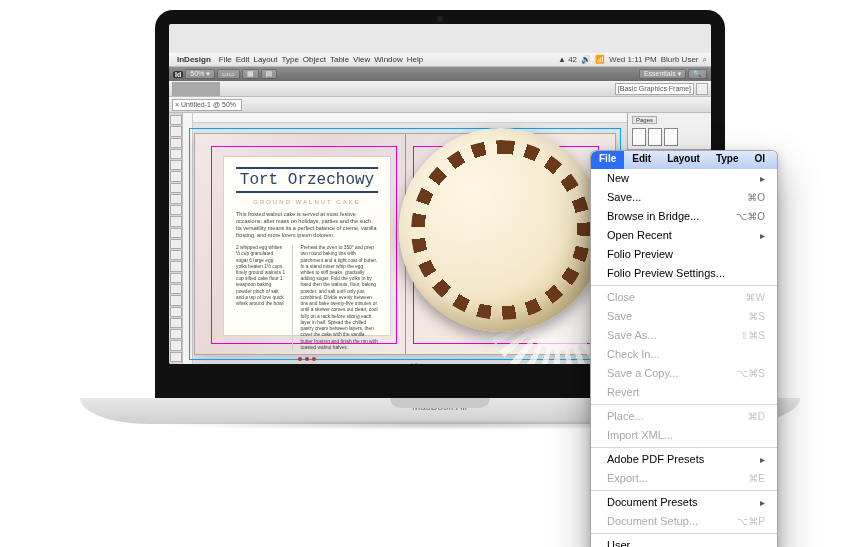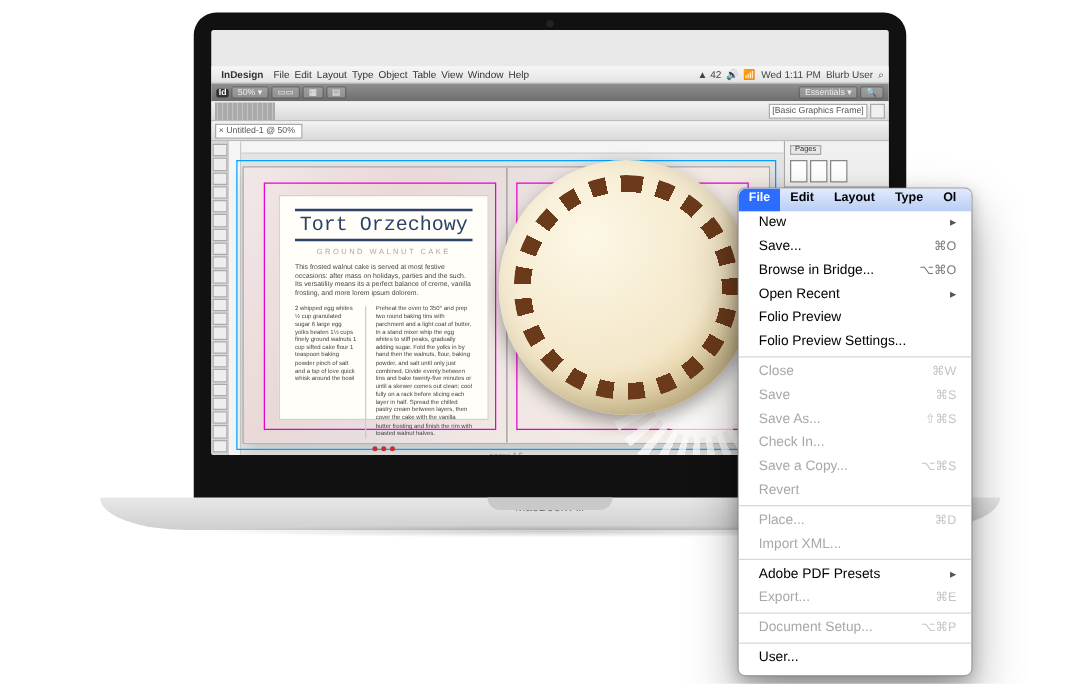--- a/index.html
+++ b/index.html
@@ -350,20 +350,23 @@
       </div>
       <div class="sep"></div>
       <div class="mi sub">
         <span>Adobe PDF Presets</span>
       </div>
       <div class="mi disabled">
         <span>Export...</span>
         <span class="sc">⌘E</span>
       </div>
       <div class="sep"></div>
+      <div class="mi sub">
+        <span>Document Presets</span>
+      </div>
       <div class="mi disabled">
         <span>Document Setup...</span>
         <span class="sc">⌥⌘P</span>
       </div>
       <div class="sep"></div>
       <div class="mi">
         <span>User...</span>
       </div>
     </div>
 </div>

